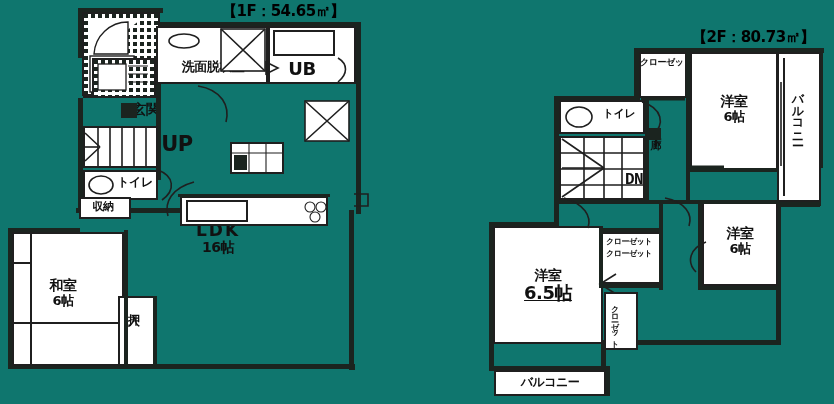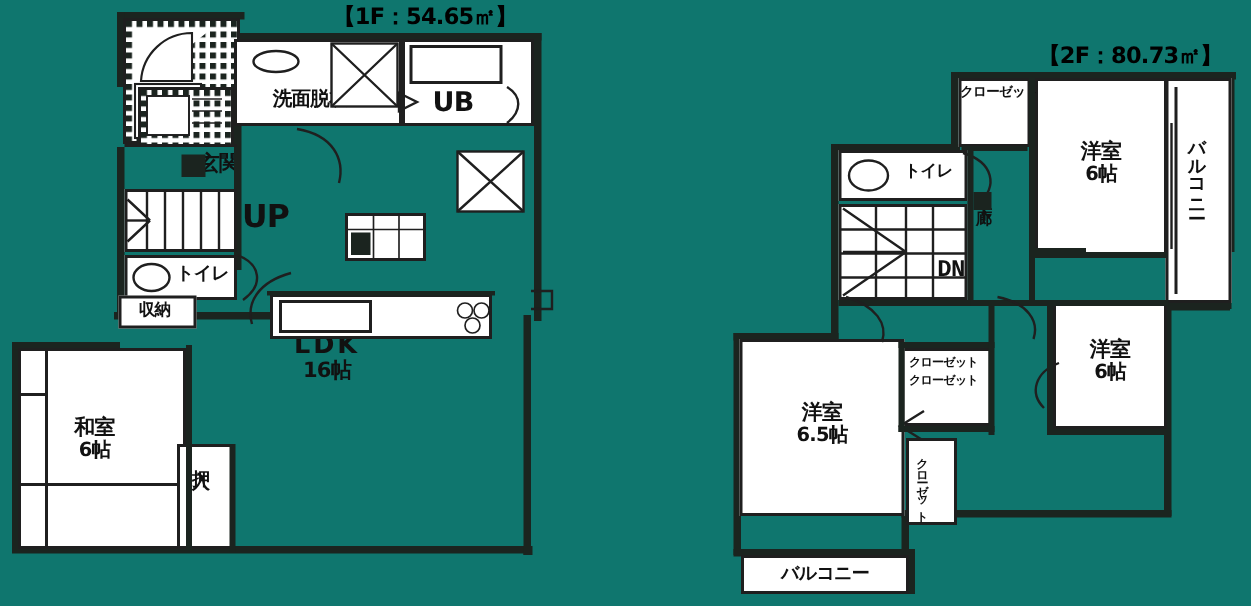--- a/index.html
+++ b/index.html
@@ -217,21 +217,21 @@
     <svg style="left:684px;top:240px;width:26px;height:34px;">
       <path d="M22,2 C6,8 2,22 12,32" class="stroke"></path>
     </svg>
 
     <div class="box" style="left:597px;top:232px;width:64px;height:52px;"></div>
     <div class="lbl" style="left:596px;top:238px;width:66px;font-size:8px;">クローゼット</div>
     <div class="lbl" style="left:596px;top:250px;width:66px;font-size:8px;">クローゼット</div>
 
     <div class="box" style="left:493px;top:226px;width:110px;height:118px;"></div>
     <div class="lbl" style="left:498px;top:268px;width:100px;font-size:14px;">洋室</div>
-    <div class="lbl" style="left:498px;top:284px;width:100px;font-size:13px;">6.5帖</div>
+    <div class="lbl" style="left:498px;top:284px;width:100px;font-size:18px;text-decoration:underline;">6.5帖</div>
     <svg style="left:596px;top:272px;width:26px;height:28px;">
       <path d="M20,2 L4,12 L20,22" class="stroke"></path>
     </svg>
 
     <div class="box" style="left:604px;top:292px;width:34px;height:58px;"></div>
     <div class="vlbl" style="left:610px;top:296px;font-size:8px;height:52px;">クローゼット</div>
 
     <div class="box" style="left:494px;top:370px;width:112px;height:26px;"></div>
     <div class="lbl" style="left:496px;top:376px;width:108px;font-size:12px;">バルコニー</div>
     <div class="w" style="left:494px;top:366px;width:116px;height:4px;"></div>

